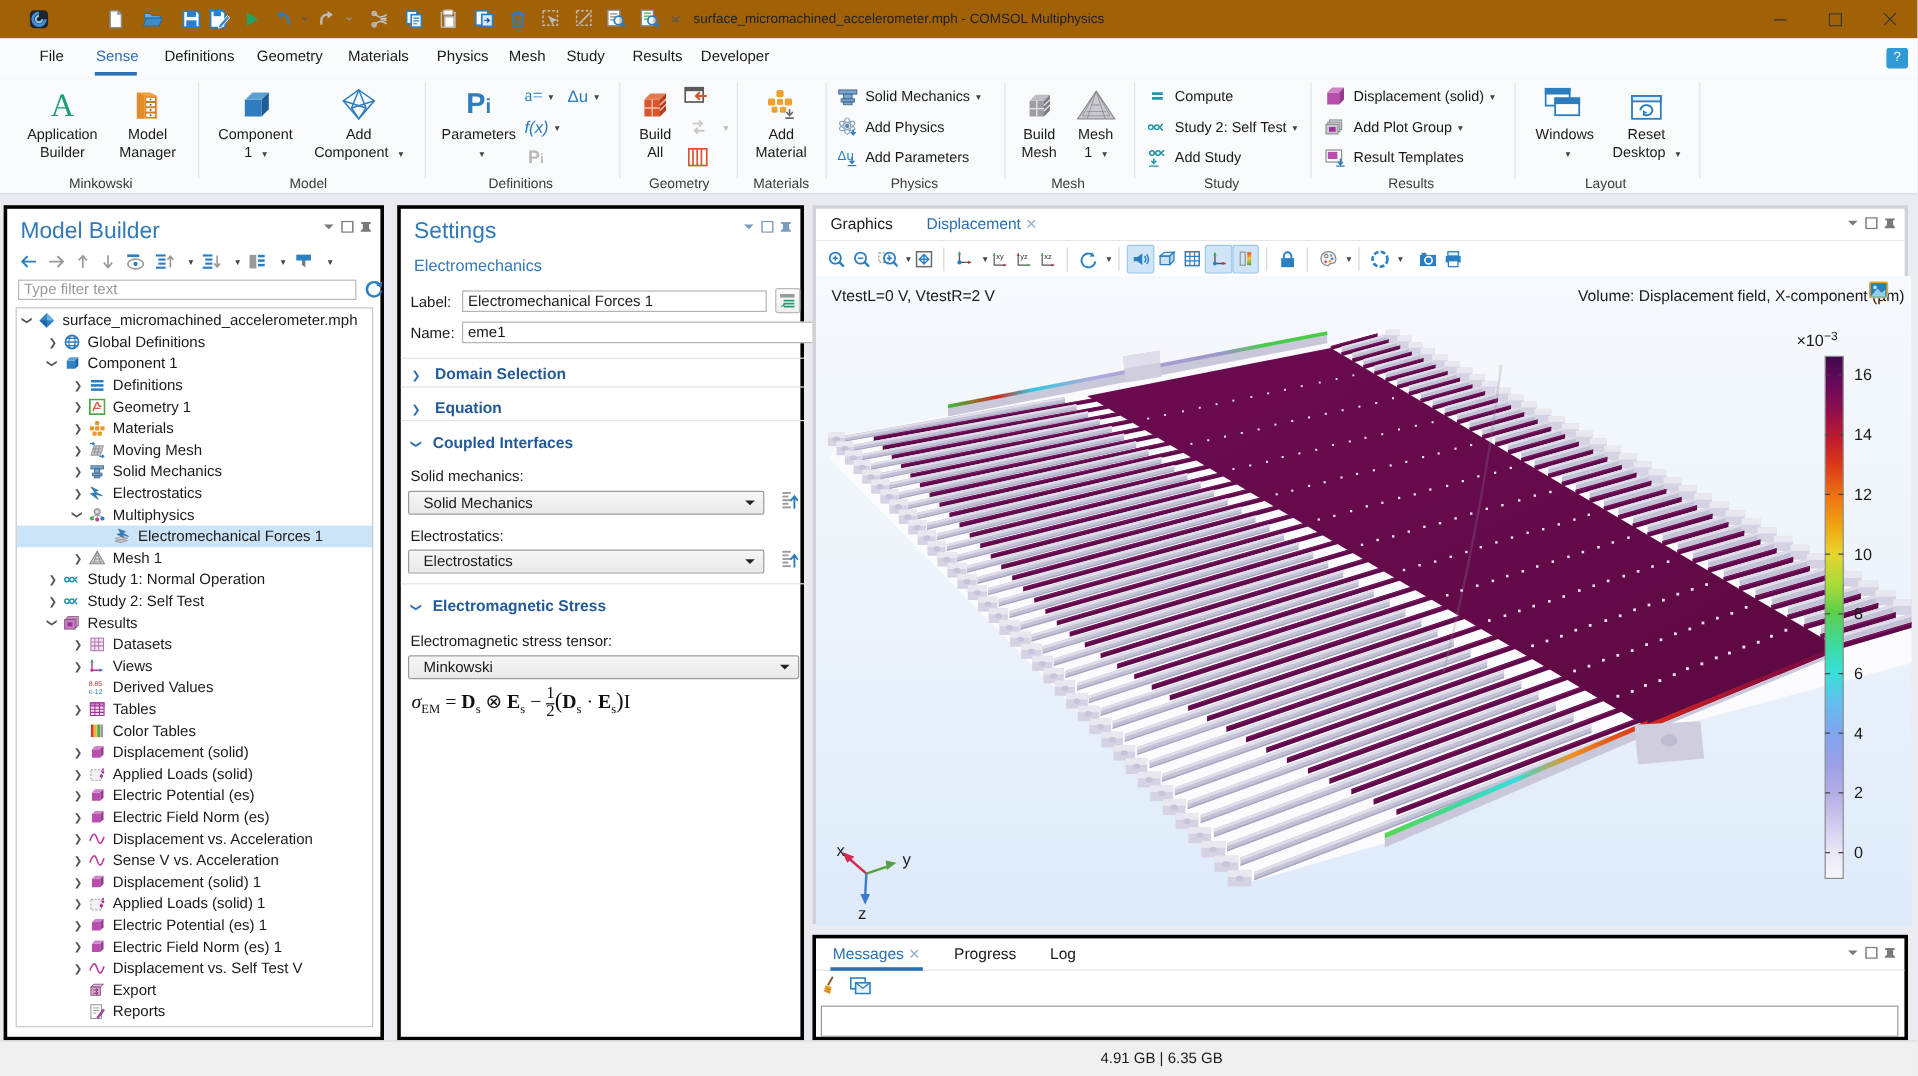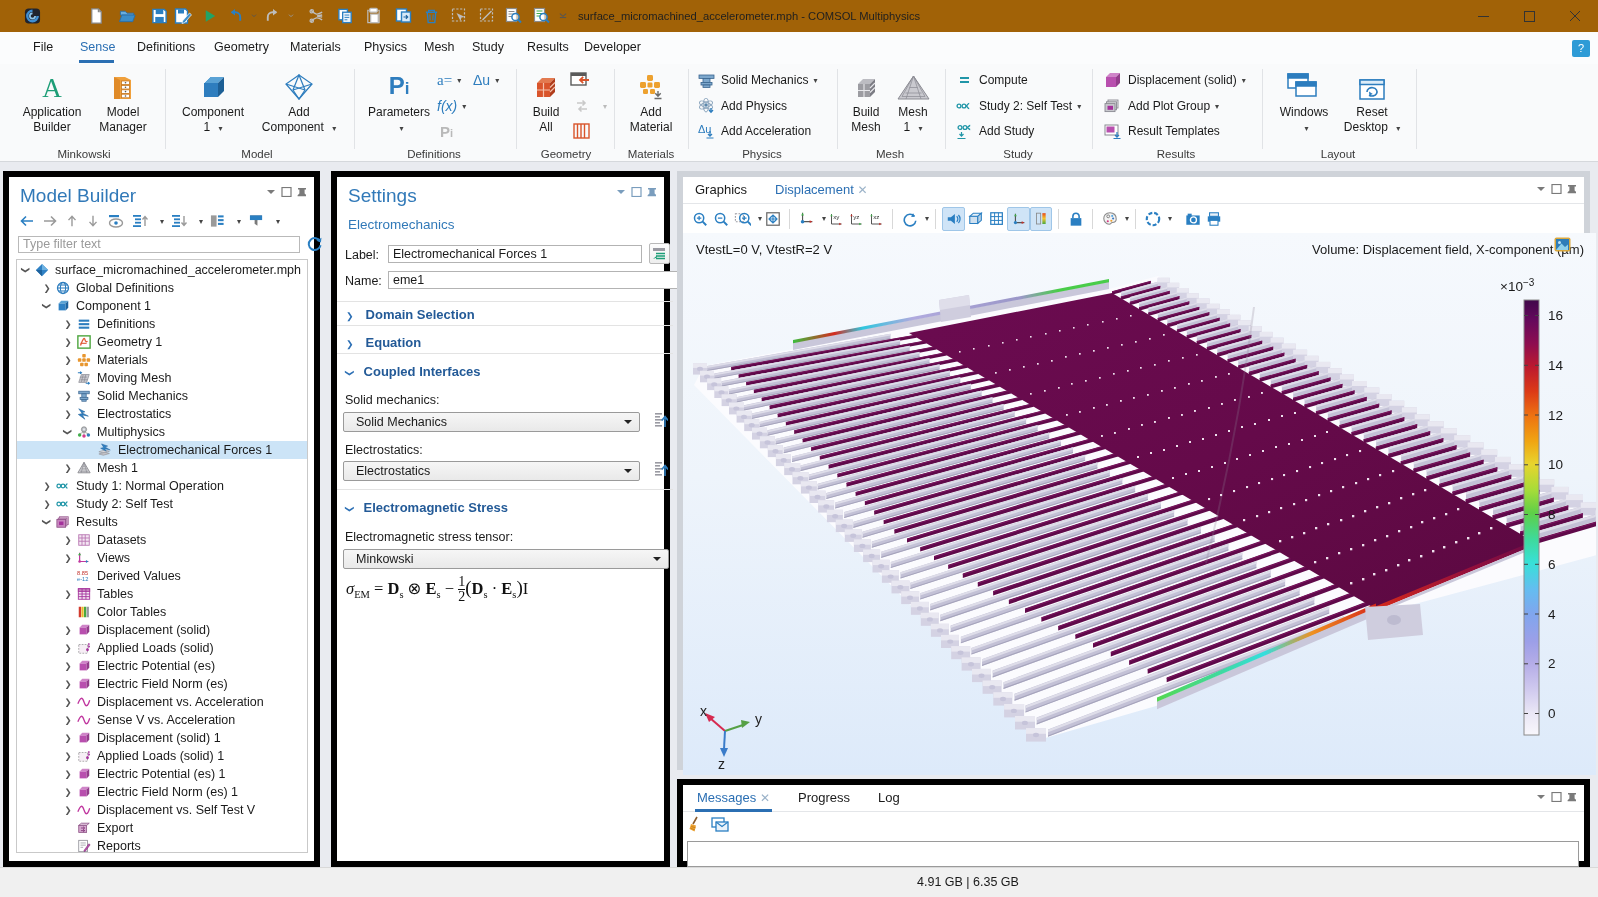--- a/index.html
+++ b/index.html
@@ -14,21 +14,21 @@
 
 #ribbon{position:absolute;left:0;top:64px;width:1598px;height:98px;background:#f9fafb;border-bottom:1px solid #d5d8dc}
 .rsep{position:absolute;top:5px;width:1px;height:80px;background:#e1e3e6}
 .rlabel{position:absolute;top:84px;font-size:11.5px;color:#3a3a3a;text-align:center;width:120px}
 .bigbtn{position:absolute;top:6px;text-align:center;font-size:12px;color:#1a1a1a;line-height:14.5px}
 .bigbtn .bico{height:30px;display:flex;align-items:flex-end;justify-content:center;margin-bottom:5px}
 .rowbtn{position:absolute;height:20px;display:flex;align-items:center;font-size:12px;color:#1a1a1a;white-space:nowrap}
 .rowbtn svg{margin-right:6px}
 .dd{color:#444;font-size:8px;margin-left:5px}
 
-.panel{position:absolute;background:#fff;border:6px solid #000000}
+.panel{position:absolute;background:#fff;border:3px solid #000000}
 .ptitle{font-size:19px;color:#3179b8;position:absolute;left:11px;top:8px}
 .pctl{position:absolute;right:8px;top:10px;color:#7a7a7a;font-size:10px;letter-spacing:4px}
 
 #mb-tree{position:absolute;left:7px;top:82px;right:6px;bottom:8px;border:1px solid #c9c9c9;overflow:hidden;padding-top:1px}
 .trow{height:18px;display:flex;align-items:center;white-space:nowrap;font-size:12.5px}
 .trow .chev{width:10px;font-size:9px;color:#555;display:inline-block;text-align:center;margin-right:4px}
 .trow svg{margin-right:6px;flex:none}
 .trow.sel{background:#cce4f7}
 
 .slabel{font-size:12.5px;color:#1a1a1a}
@@ -339,21 +339,21 @@
           <circle cx="8" cy="7" r="1.8" fill="#5b87ab"></circle>
           <path d="M13 10 v4 m-2 -2 l2 2.2 2 -2.2" stroke="#2d7dbe" stroke-width="1.3" fill="none"></path>
         </svg>
         <span>Add Physics</span>
       </div>
       <div class="rowbtn" style="left:698px;top:57px">
         <svg width="17" height="16" viewBox="0 0 17 16">
           <text x="0" y="10" font-size="11" fill="#2d7dbe" font-family="Liberation Sans">Δu</text>
           <path d="M12 8 v5 m-2 -2 l2 2.2 2 -2.2 M8.5 15 h7" stroke="#2d7dbe" stroke-width="1.2" fill="none"></path>
         </svg>
-        <span>Add Acceleration</span>
+        <span>Add Parameters</span>
       </div>
       <div class="bigbtn" style="left:838px;width:56px">
         <div class="bico">
           <svg width="23" height="23" viewBox="0 0 23 23">
             <polygon points="3,7 15,7 15,20 3,20" fill="#9c9ca2"></polygon>
             <polygon points="3,7 8,2 20,2 15,7" fill="#bcbcc2"></polygon>
             <polygon points="15,7 20,2 20,15 15,20" fill="#7c7c84"></polygon>
             <path d="M9 7 v13 M3 13.5 h12 M15 11 l5 -5 M15 15.5 l5 -5" stroke="#e8e8ec" stroke-width="1.1" fill="none"></path>
           </svg>
         </div>

